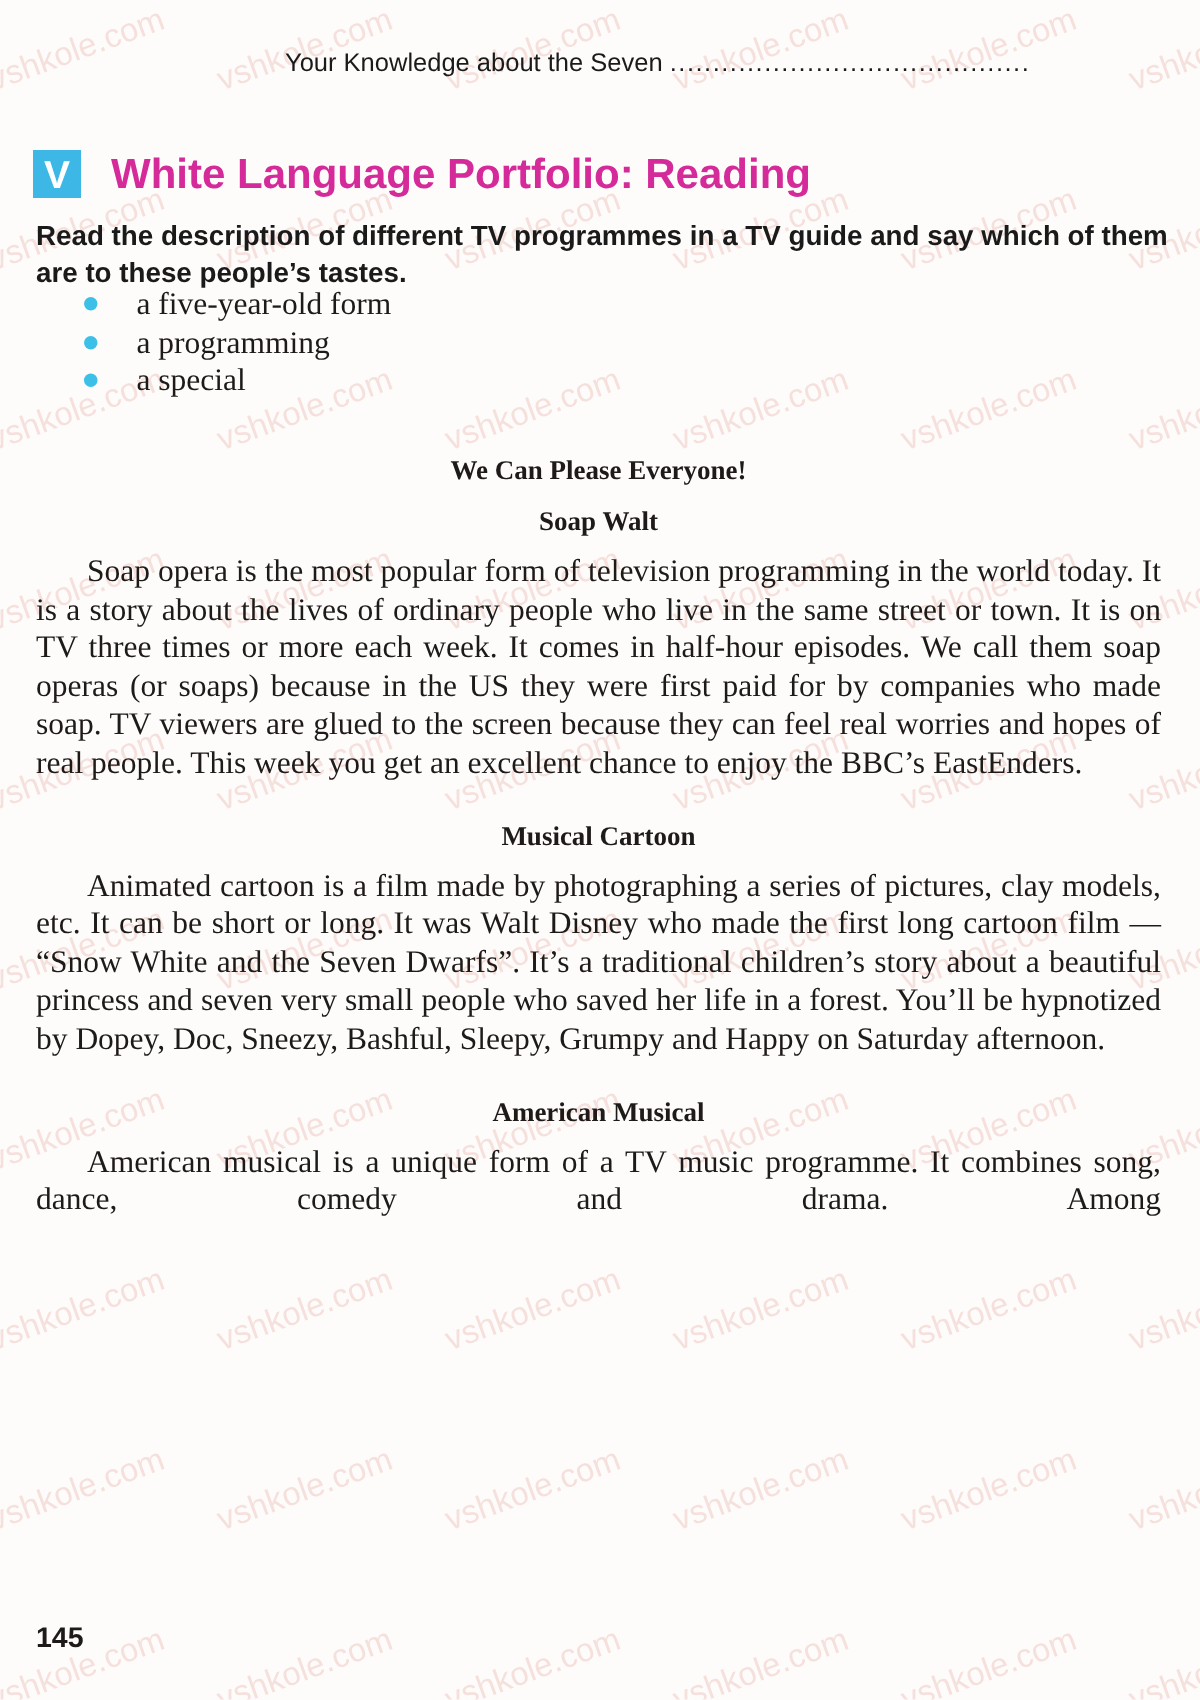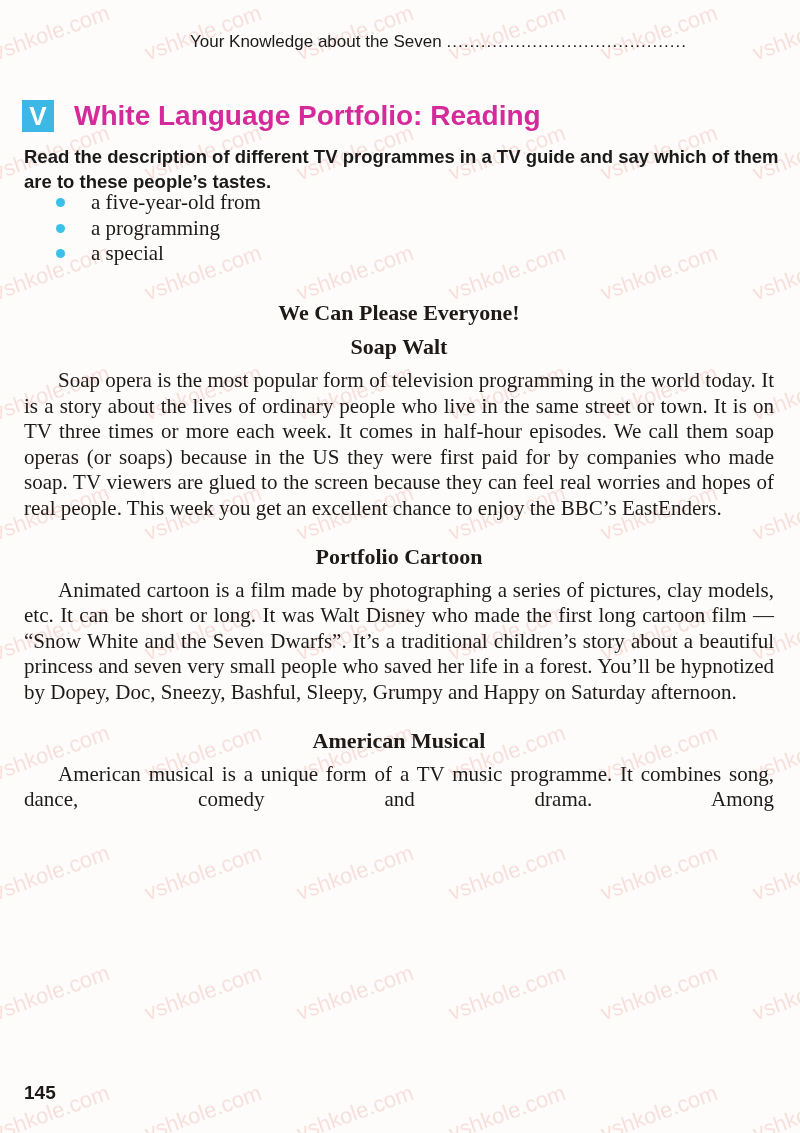--- a/index.html
+++ b/index.html
@@ -43,21 +43,21 @@
       line-height: 25px; color: #1a1a1a;
     }
     .bullets { position: absolute; left: 56px; top: 190px; margin: 0; padding: 0; list-style: none; }
     .bullets li { font-size: 21px; line-height: 25.5px; display: flex; align-items: center; }
     .bullet-dot {
       width: 9px; height: 9px; border-radius: 50%; background: #3cc0e8;
       margin-right: 26px; display: inline-block;
     }
     .article { position: absolute; left: 24px; top: 300px; width: 750px; }
     .heading {
-      text-align: center; font-weight: bold; font-size: 22px; line-height: 26px;
+      text-align: center; font-weight: bold; font-size: 18px; line-height: 26px;
       margin: 0 0 8px 0;
     }
     .para {
       font-size: 21px; line-height: 25.6px; text-align: justify; text-indent: 34px;
       margin: 0 0 22px 0; hyphens: manual;
     }
     .page-number {
       position: absolute; left: 24px; top: 1082px;
       font-family: "Liberation Sans", sans-serif; font-weight: bold; font-size: 19px;
     }
@@ -138,38 +138,38 @@
 <div class="section-head">
   <div class="v-icon">V</div>
   <div class="section-title">White Language Portfolio: Reading</div>
 </div>
 
 <div class="instruction">Read the description of different TV programmes in a TV guide and say which of them are to these people’s tastes.</div>
 
 <ul class="bullets">
   <li>
       <span class="bullet-dot"></span>
-      <span>a five-year-old from</span>
+      <span>a five-year-old form</span>
     </li>
   <li>
       <span class="bullet-dot"></span>
       <span>a programming</span>
     </li>
   <li>
       <span class="bullet-dot"></span>
       <span>a special</span>
     </li>
 </ul>
 
 <div class="article">
   <h3 class="heading">We Can Please Everyone!</h3>
 
   <h3 class="heading">Soap Walt</h3>
   <p class="para">Soap opera is the most popular form of television programming in the world today. It is a story about the lives of ordinary people who live in the same street or town. It is on TV three times or more each week. It comes in half-hour episodes. We call them soap operas (or soaps) because in the US they were first paid for by companies who made soap. TV viewers are glued to the screen because they can feel real worries and hopes of real people. This week you get an excellent chance to enjoy the BBC’s EastEnders.</p>
 
-  <h3 class="heading">Portfolio Cartoon</h3>
+  <h3 class="heading">Musical Cartoon</h3>
   <p class="para">Animated cartoon is a film made by photographing a series of pictures, clay models, etc. It can be short or long. It was Walt Disney who made the first long cartoon film — “Snow White and the Seven Dwarfs”. It’s a traditional children’s story about a beautiful princess and seven very small people who saved her life in a forest. You’ll be hypnotized by Dopey, Doc, Sneezy, Bashful, Sleepy, Grumpy and Happy on Saturday afternoon.</p>
 
   <h3 class="heading">American Musical</h3>
   <p class="para" style="text-align-last: justify;">American musical is a unique form of a TV music programme. It combines song, dance, comedy and drama. Among</p>
 </div>
 
 <div class="page-number">145</div>
 
 </body></html>

